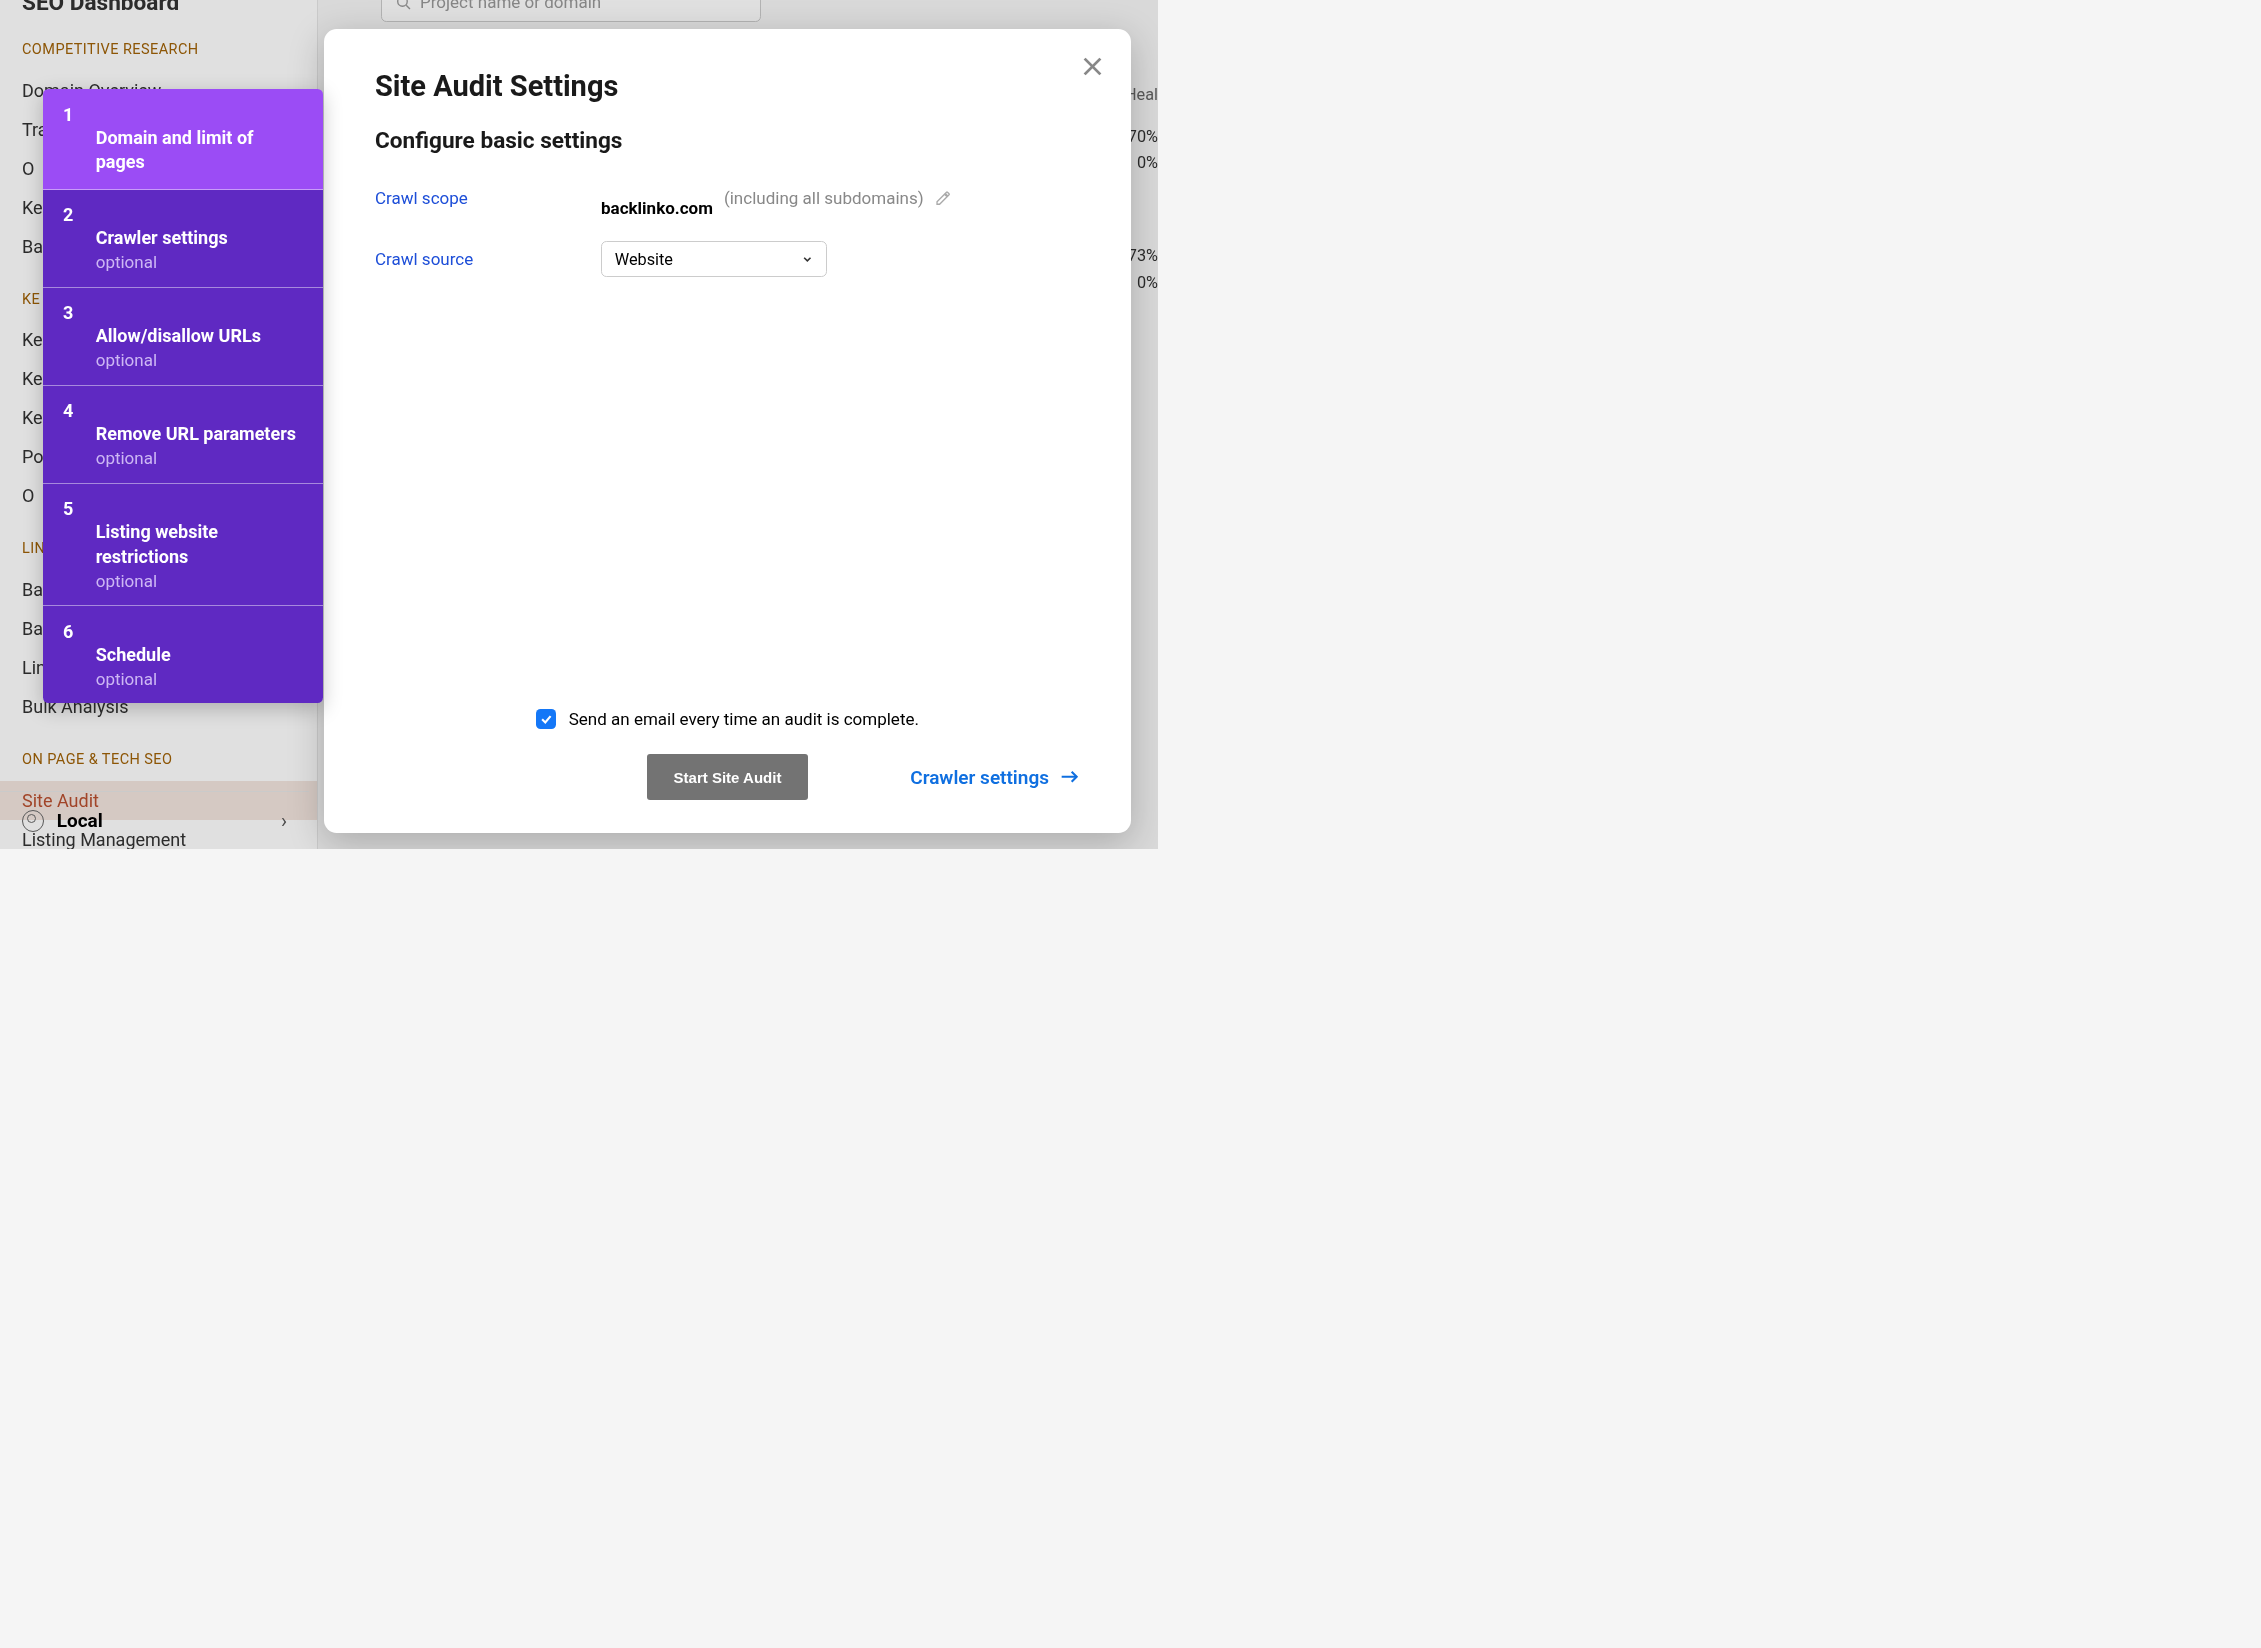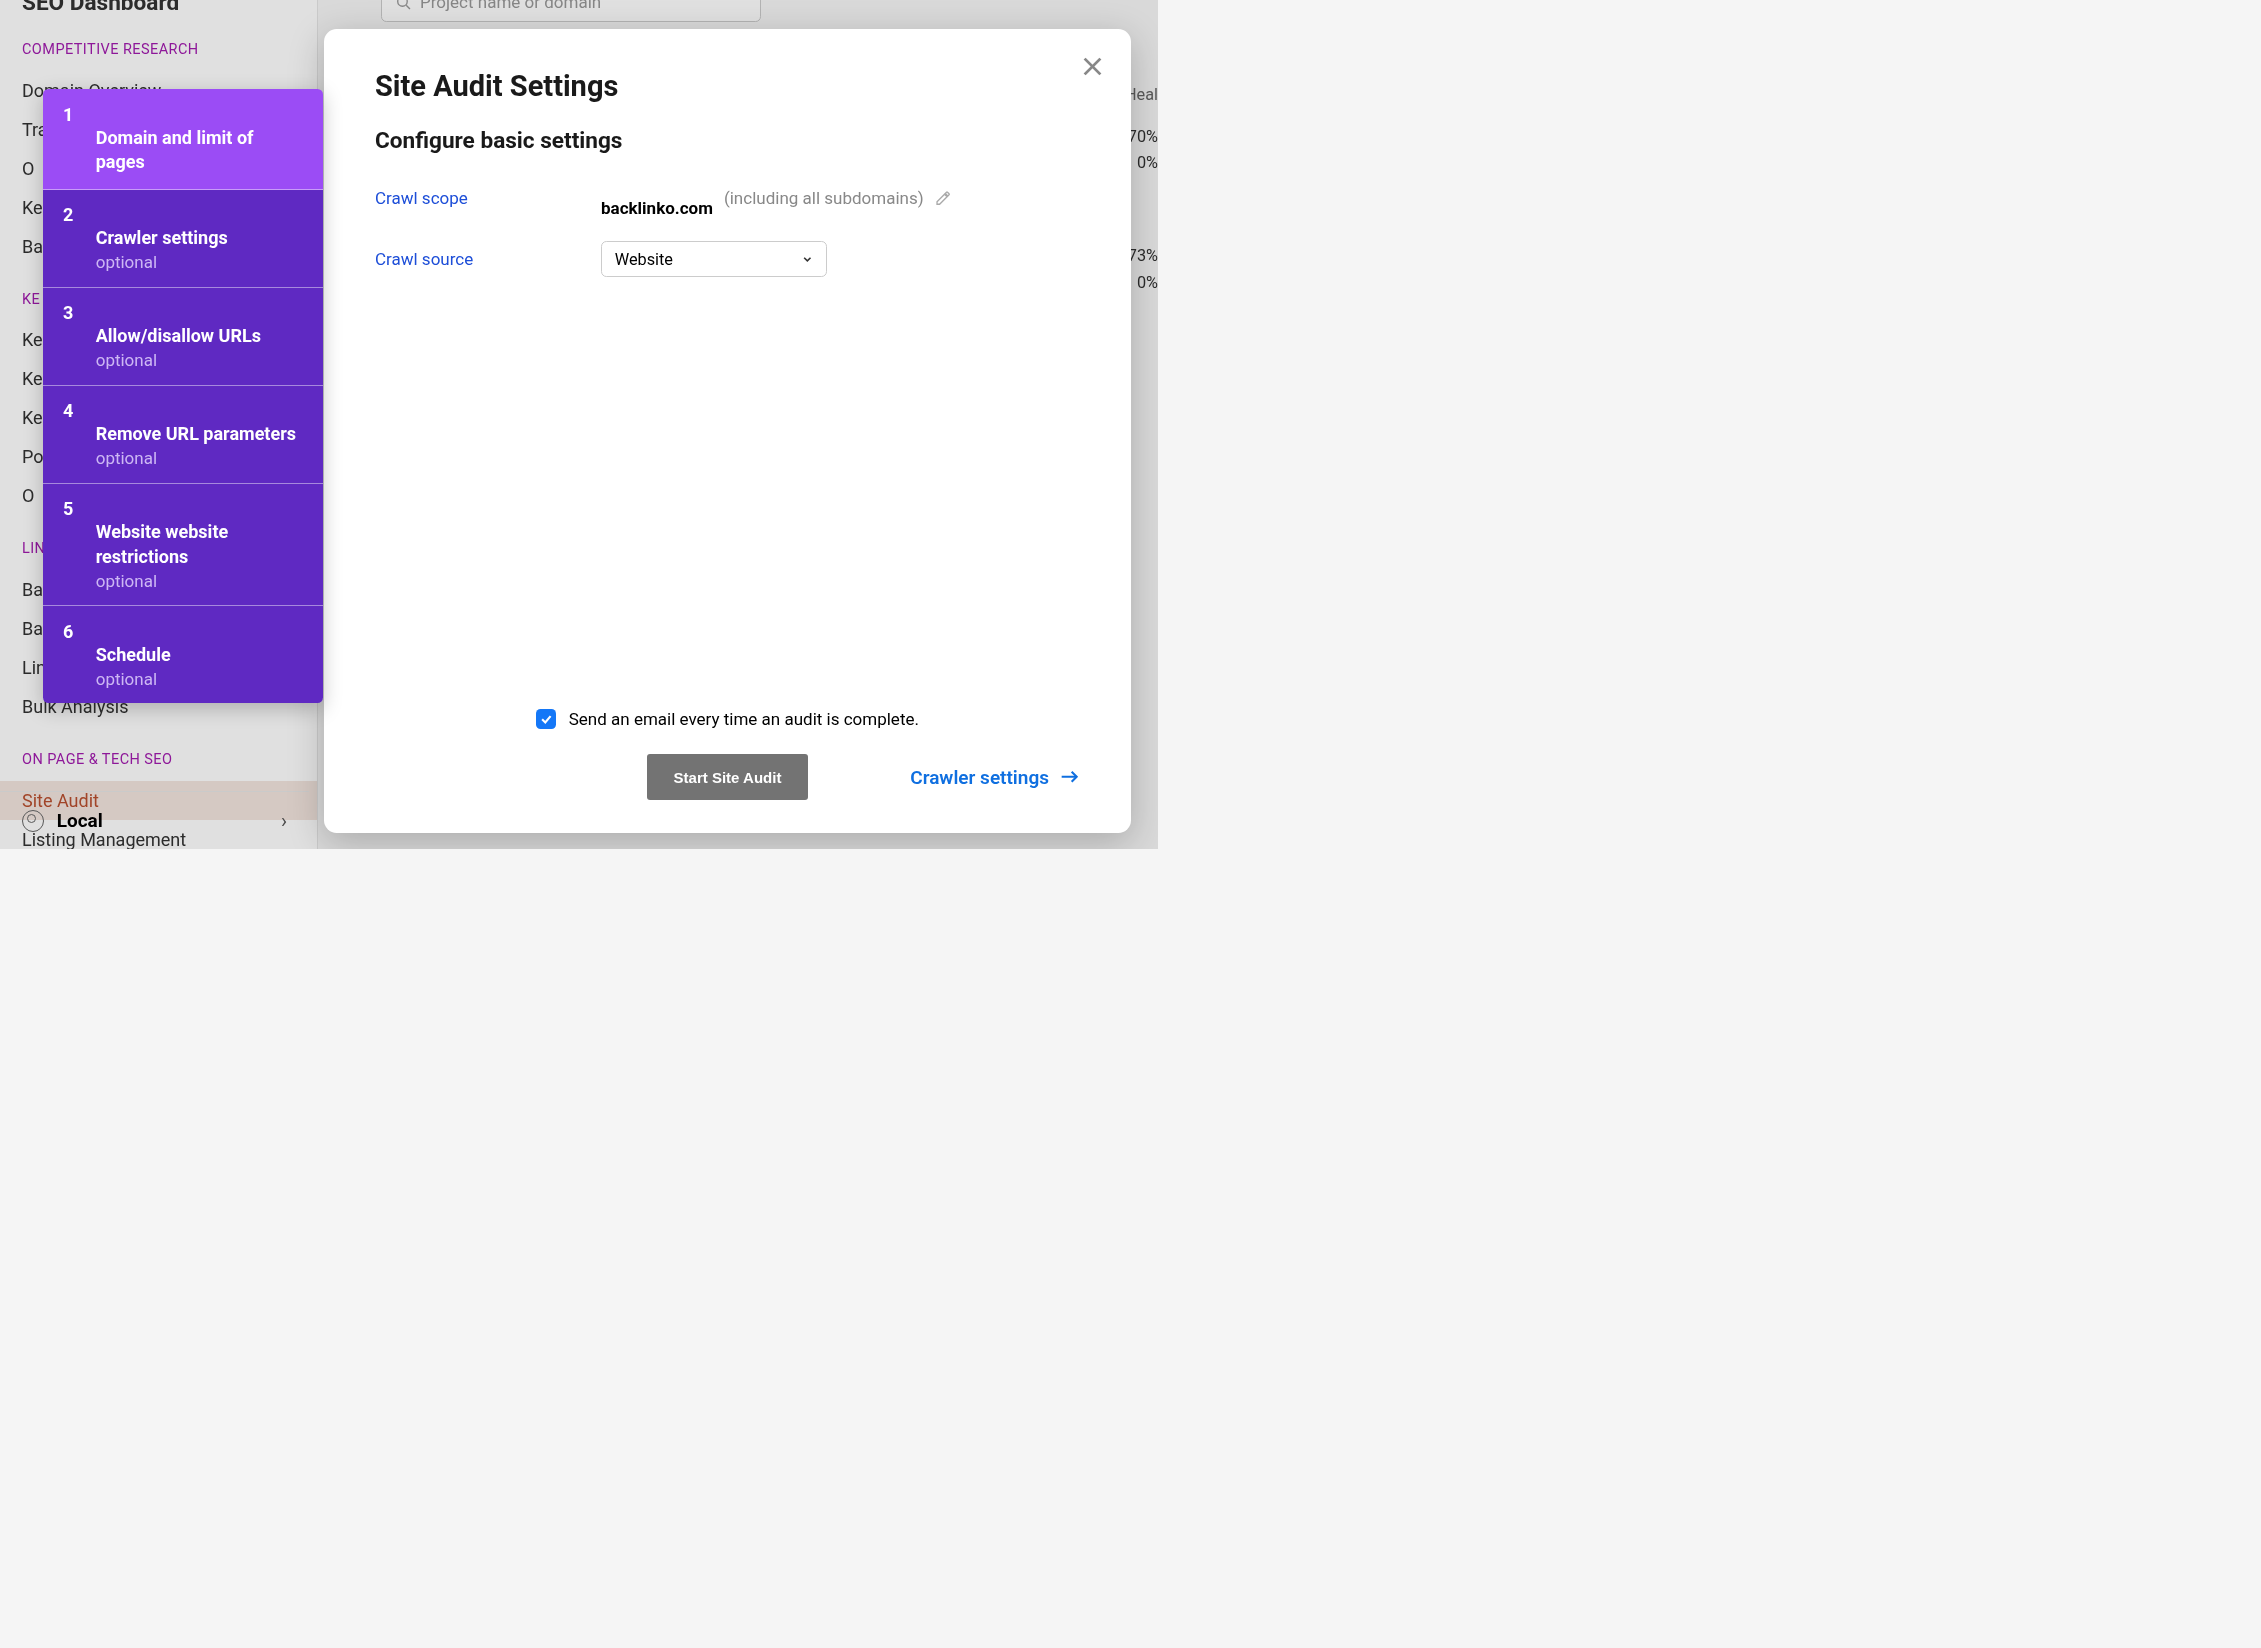--- a/index.html
+++ b/index.html
@@ -28,21 +28,21 @@
   padding: 0 22px;
 }
 .sidebar .top-cut {
   font-size: 22.6px;
   font-weight: 700;
   color: #333;
   margin-top: -11px;
 }
 .sidebar .section-label {
   font-size: 14.5px;
-  color: #a21caf;
+  color: #a16207;
   letter-spacing: .03em;
   margin-top: 25px;
   margin-bottom: 12.7px;
 }
 .sidebar .item {
   font-size: 18px;
   color: #333;
   padding: 9px 0;
 }
 .sidebar .item.active {
@@ -360,21 +360,21 @@
     <div class="step">
       <div class="num">4</div>
       <div class="txt">
         <div class="title">Remove URL parameters</div>
         <div class="opt">optional</div>
       </div>
     </div>
     <div class="step">
       <div class="num">5</div>
       <div class="txt">
-        <div class="title">Website website restrictions</div>
+        <div class="title">Listing website restrictions</div>
         <div class="opt">optional</div>
       </div>
     </div>
     <div class="step">
       <div class="num">6</div>
       <div class="txt">
         <div class="title">Schedule</div>
         <div class="opt">optional</div>
       </div>
     </div>

